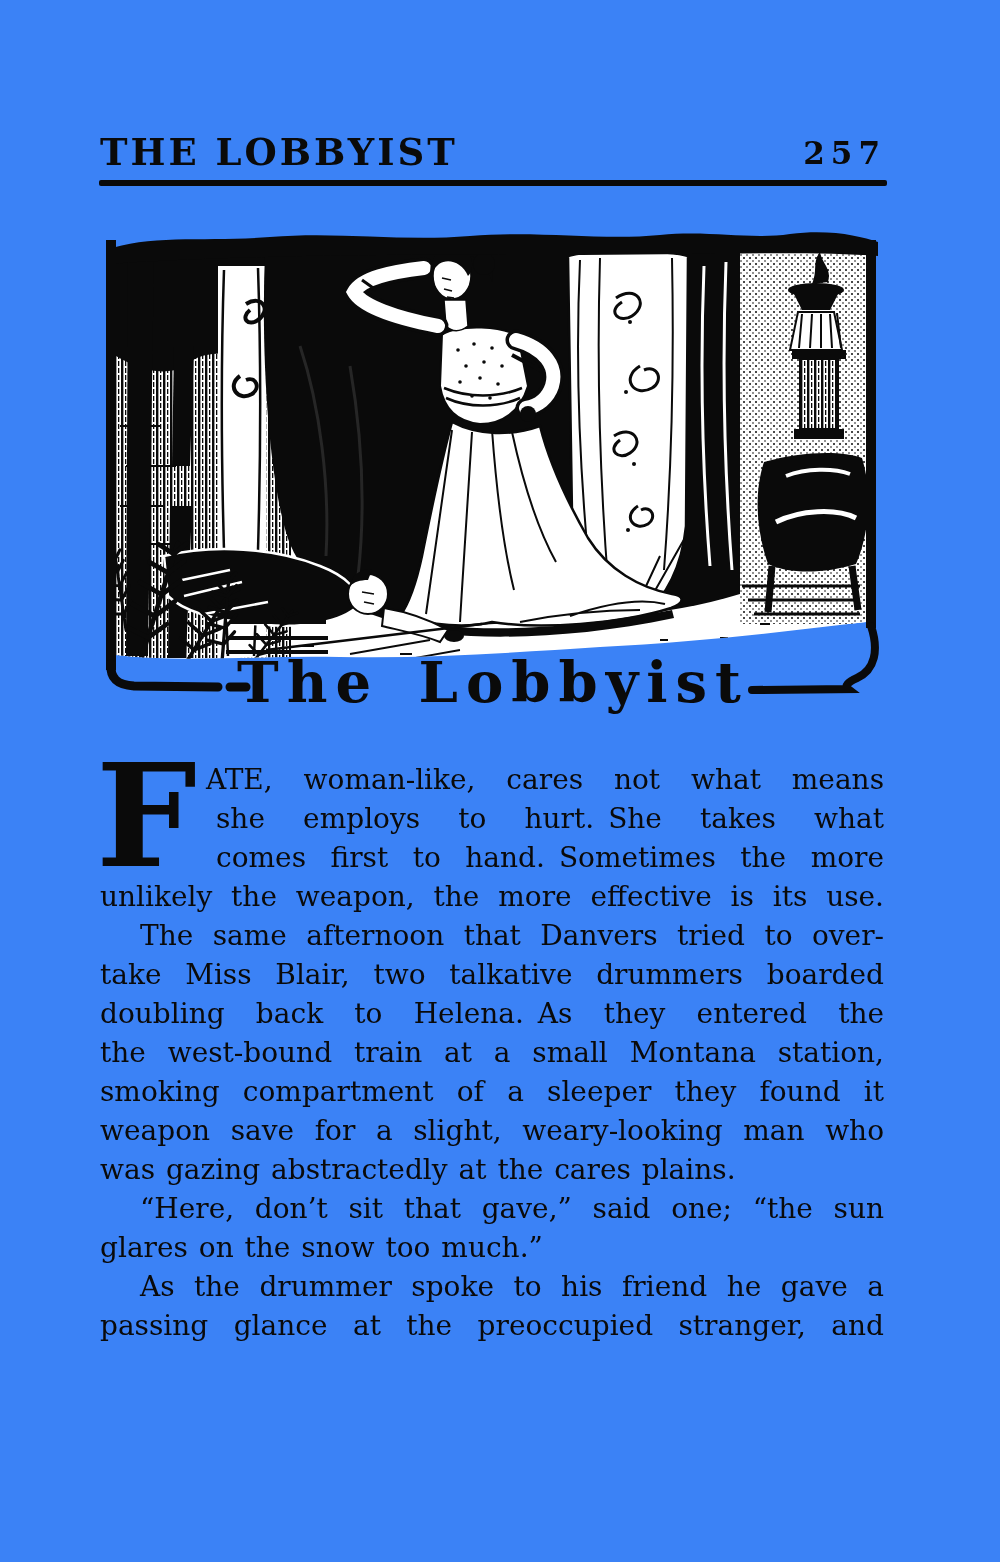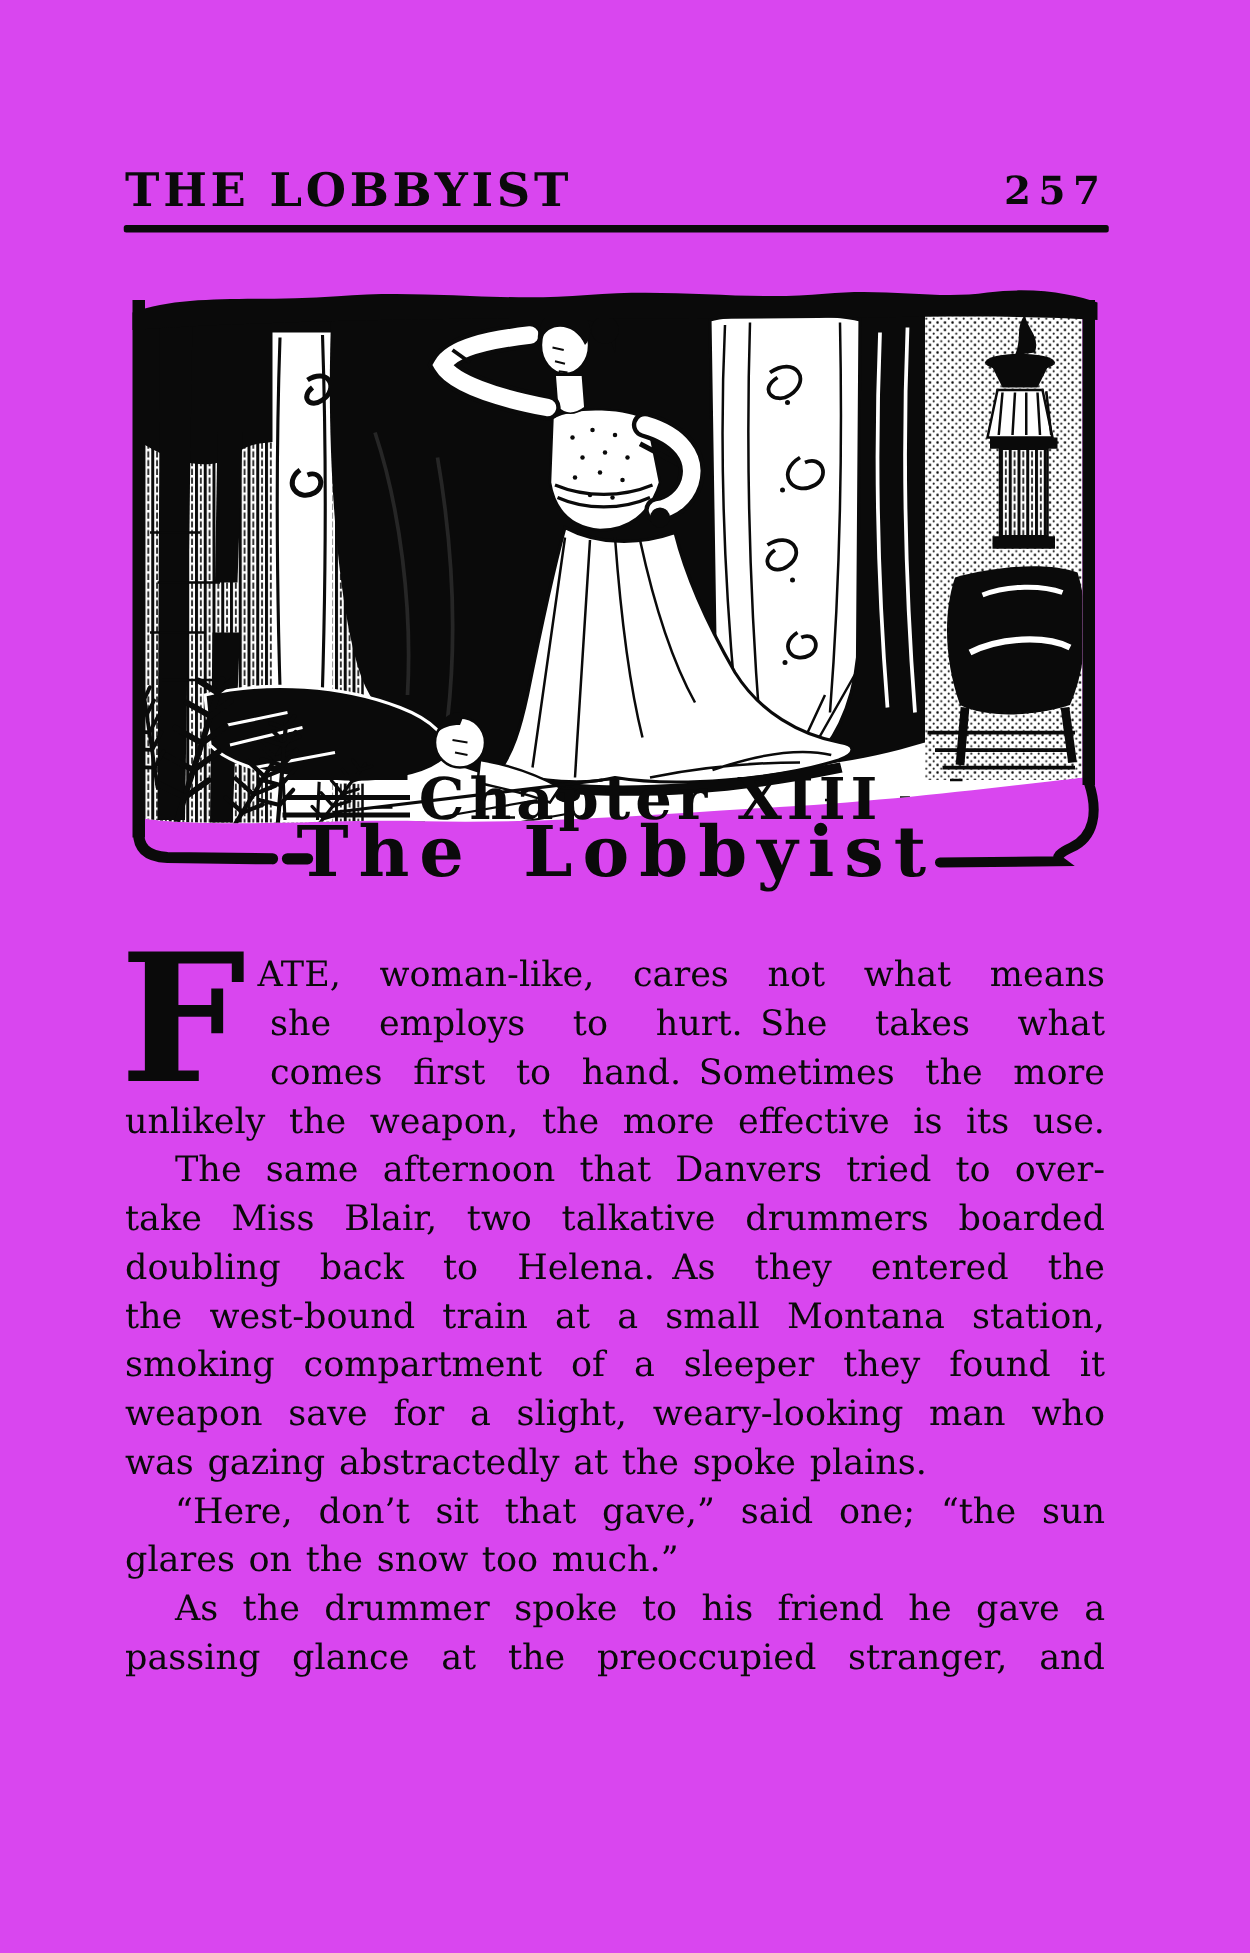--- a/index.html
+++ b/index.html
@@ -1,19 +1,19 @@
 <!DOCTYPE html>
 <html><head>
 <meta charset="utf-8">
 <style>
   html,body{margin:0;padding:0;background:#e8e8e8;}
   .page{
     position:relative;
     width:1000px;height:1562px;
-    background:#d946ef;
+    background:#3b82f6;
     color:#0a0a0a;
     font-family:"DejaVu Serif","Liberation Serif",serif;
     overflow:hidden;
     margin:0 auto;
   }
   
   .running-head{
     position:absolute;top:134px;left:100px;width:786px;
     display:flex;justify-content:space-between;align-items:flex-end;
   }
@@ -223,36 +223,35 @@
       <g fill="#0a0a0a">
         <path d="M6,24 C50,8 110,16 170,11 C240,5 300,16 370,10 C440,4 500,15 560,9 C610,4 650,14 690,8 C730,3 760,10 778,16 L778,30 C700,24 560,30 420,29 C280,28 120,30 6,38 Z"></path>
         <rect x="6" y="14" width="10" height="430"></rect>
         <rect x="766" y="14" width="10" height="388"></rect>
         <path d="M11,438 C10,452 17,459 34,460 L118,461" stroke="#0a0a0a" stroke-width="9" fill="none" stroke-linecap="round"></path>
         <line x1="130" y1="461" x2="146" y2="461" stroke="#0a0a0a" stroke-width="9" stroke-linecap="round"></line>
         <path d="M771,400 C779,424 775,444 757,452 C748,456 744,460 748,463 L652,464" stroke="#0a0a0a" stroke-width="8" fill="none" stroke-linecap="round"></path>
       </g>
     </svg>
 
-    <div class="caption-chapter">Chapter XIII</div>
     <div class="caption-title">The Lobbyist</div>
   </div>
 
   <div class="body-text">
     <span class="dropcap">F</span>
     <div class="line dc1">ATE, woman-like, cares not what means</div>
     <div class="line dc23">she employs to hurt. She takes what</div>
     <div class="line dc23">comes first to hand. Sometimes the more</div>
     <div class="line">unlikely the weapon, the more effective is its use.</div>
     <div class="line ind">The same afternoon that Danvers tried to over-</div>
     <div class="line">take Miss Blair, two talkative drummers boarded</div>
     <div class="line">doubling back to Helena. As they entered the</div>
     <div class="line">the west-bound train at a small Montana station,</div>
     <div class="line">smoking compartment of a sleeper they found it</div>
     <div class="line">weapon save for a slight, weary-looking man who</div>
-    <div class="line last">was gazing abstractedly at the spoke plains.</div>
+    <div class="line last">was gazing abstractedly at the cares plains.</div>
     <div class="line ind">“Here, don’t sit that gave,” said one; “the sun</div>
     <div class="line last">glares on the snow too much.”</div>
     <div class="line ind">As the drummer spoke to his friend he gave a</div>
     <div class="line">passing glance at the preoccupied stranger, and</div>
   </div>
 
 </div>
 
 </body></html>

